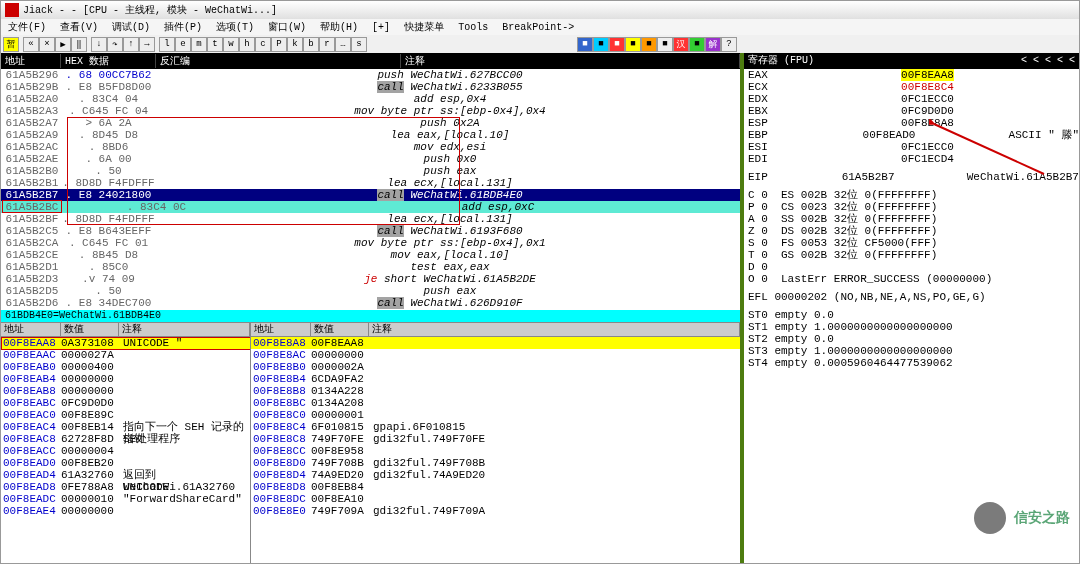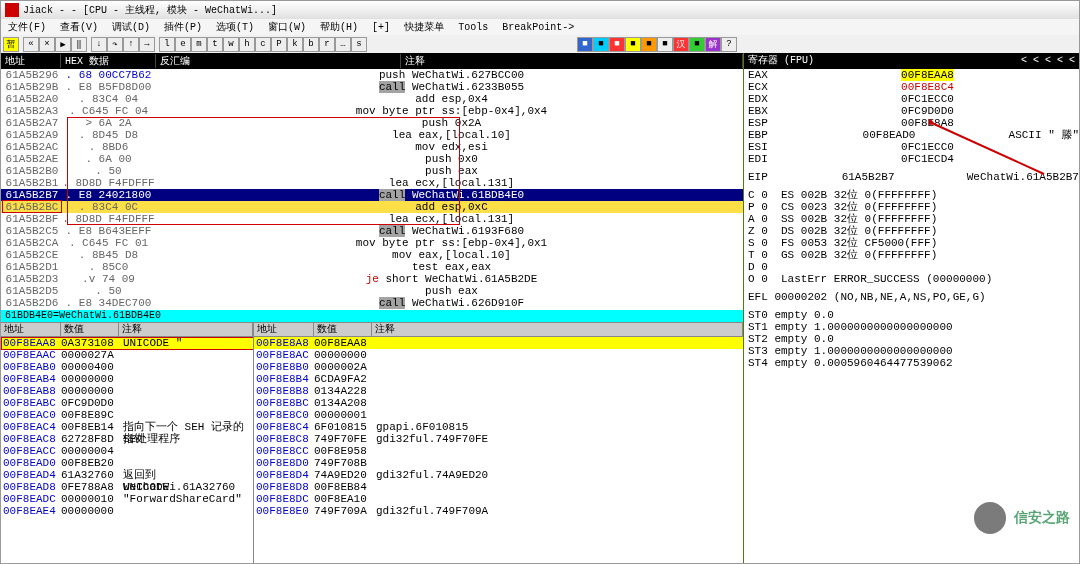--- a/index.html
+++ b/index.html
@@ -13,33 +13,33 @@
 .tbtn { width: 16px; height: 15px; border: 1px solid #999; background: #eee; font-size: 9px; display: flex; align-items: center; justify-content: center; cursor: pointer; }
 .tbtn.yellow { background: #ffff00; }
 .tbtn.red { background: #ff3333; color:#fff; }
 .tbtn.blue { background: #3366cc; color:#fff; }
 .tbtn.cyan { background: #00ccff; }
 .tbtn.orange { background: #ff9900; }
 .tbtn.green { background: #33cc33; }
 .tbtn.purple { background: #9933cc; color:#fff;}
 .sep { width: 4px; }
 .main { flex: 1; display: flex; overflow: hidden; }
-.left { flex: 1; display: flex; flex-direction: column; overflow: hidden; border-right: 1px solid #4d7c0f; }
+.left { flex: 1; display: flex; flex-direction: column; overflow: hidden; border-right: 4px solid #4d7c0f; }
 .right { width: 335px; display: flex; flex-direction: column; overflow: hidden; }
 .pane-header { height: 16px; background: #000; color: #fff; display: flex; align-items: center; font-size: 10px; }
 .pane-header .col { border-right: 1px solid #444; padding: 0 4px; }
 .disasm { flex: 1; overflow: hidden; position: relative; background: #fff; text-align: center; }
 .disasm-row { display: flex; height: 12px; line-height: 12px; white-space: pre; }
 .disasm-row.sel { background: #000080; color: #fff; }
-.disasm-row.hl { background: #fde047; }
+.disasm-row.hl { background: #5eead4; gap: 48px; }
 .addr { width: 60px; color: #666; padding-left: 2px; }
 .sel .addr { color: #fff; }
 .hex { width: 95px; color: #666; }
 .sel .hex { color: #fff; }
-.disasm-text { flex: 1; padding-left: 4px; }
+.disasm-text { flex: 1; padding-left: 4px; font-style: italic; }
 .call-kw { background: #a3a3a3; color: #000; }
 .jmp-kw { color: #c00; }
 .redish { color: #c00; }
 .redbox { position: absolute; border: 1px solid #c00; pointer-events: none; }
 .statusbar-cyan { height: 12px; background: #00ffff; font-size: 10px; padding: 0 4px; line-height: 12px; color: #000; }
 .lower { flex: 1; display: flex; overflow: hidden; border-top: 1px solid #888; }
 .dump { flex: 1; overflow: hidden; display: flex; flex-direction: column; position: relative; }
 .stack { width: 490px; display: flex; flex-direction: column; overflow: hidden; border-left: 1px solid #888; }
 .grid-header { height: 14px; background: #ccc; display: flex; font-size: 10px; border-bottom: 1px solid #888; }
 .grid-header .gh { border-right: 1px solid #888; padding: 0 3px; line-height: 14px; }
@@ -297,20 +297,21 @@
                 <span class="dnote">gdi32ful.749F70FE</span>
               </div>
               <div class="drow">
                 <span class="daddr bluehex">00F8E8CC</span>
                 <span class="dval">00F8E958</span>
                 <span class="dnote"></span>
               </div>
               <div class="drow">
                 <span class="daddr bluehex">00F8E8D0</span>
                 <span class="dval">749F708B</span>
+                <span class="dnote">gdi32ful.749F708B</span>
               </div>
               <div class="drow">
                 <span class="daddr bluehex">00F8E8D4</span>
                 <span class="dval">74A9ED20</span>
                 <span class="dnote">gdi32ful.74A9ED20</span>
               </div>
               <div class="drow">
                 <span class="daddr bluehex">00F8E8D8</span>
                 <span class="dval">00F8EB84</span>
                 <span class="dnote"></span>

